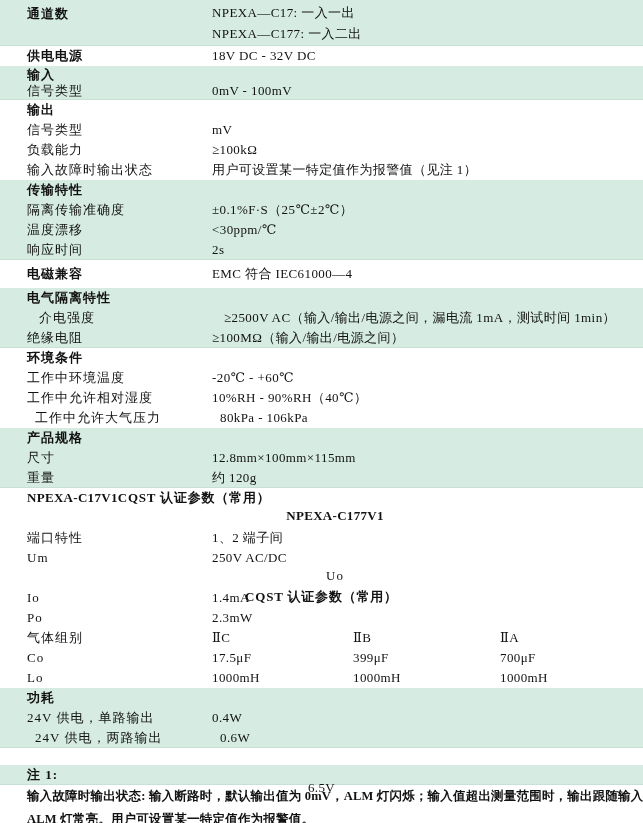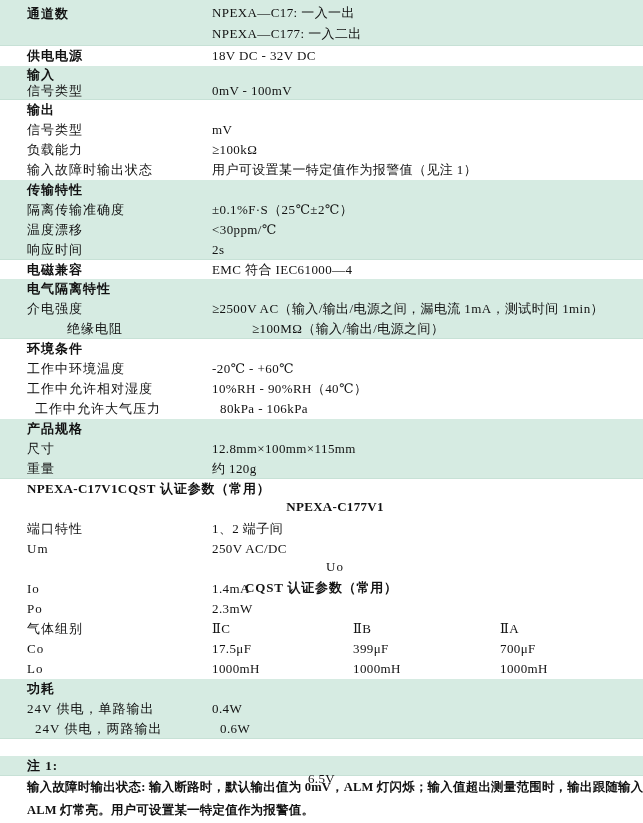--- a/index.html
+++ b/index.html
@@ -83,32 +83,32 @@
       <span class="val">±0.1%F·S（25℃±2℃）</span>
     </div>
     <div class="row teal t-kv" style="height: 20px;">
       <span class="lbl">温度漂移</span>
       <span class="val">&lt;30ppm/℃</span>
     </div>
     <div class="row teal t-kv edge" style="height: 20px;">
       <span class="lbl">响应时间</span>
       <span class="val">2s</span>
     </div>
-    <div class="row white bold t-kv" style="height: 19px;">
+    <div class="row white bold t-kv" style="height: 28px;">
       <span class="lbl">电磁兼容</span>
       <span class="val">EMC 符合 IEC61000—4</span>
     </div>
     <div class="row teal bold t-section" style="height: 20px;">
       <span class="lbl">电气隔离特性</span>
     </div>
-    <div class="row teal t-kv" style="height: 20px;">
+    <div class="row teal t-kv" style="height: 20px; padding-left: 12px;">
       <span class="lbl">介电强度</span>
       <span class="val">≥2500V AC（输入/输出/电源之间，漏电流 1mA，测试时间 1min）</span>
     </div>
-    <div class="row teal t-kv edge" style="height: 20px; padding-left: 40px;">
+    <div class="row teal t-kv edge" style="height: 20px;">
       <span class="lbl">绝缘电阻</span>
       <span class="val">≥100MΩ（输入/输出/电源之间）</span>
     </div>
     <div class="row white bold t-section" style="height: 20px;">
       <span class="lbl">环境条件</span>
     </div>
     <div class="row white t-kv" style="height: 20px;">
       <span class="lbl">工作中环境温度</span>
       <span class="val">-20℃ - +60℃</span>
     </div>

